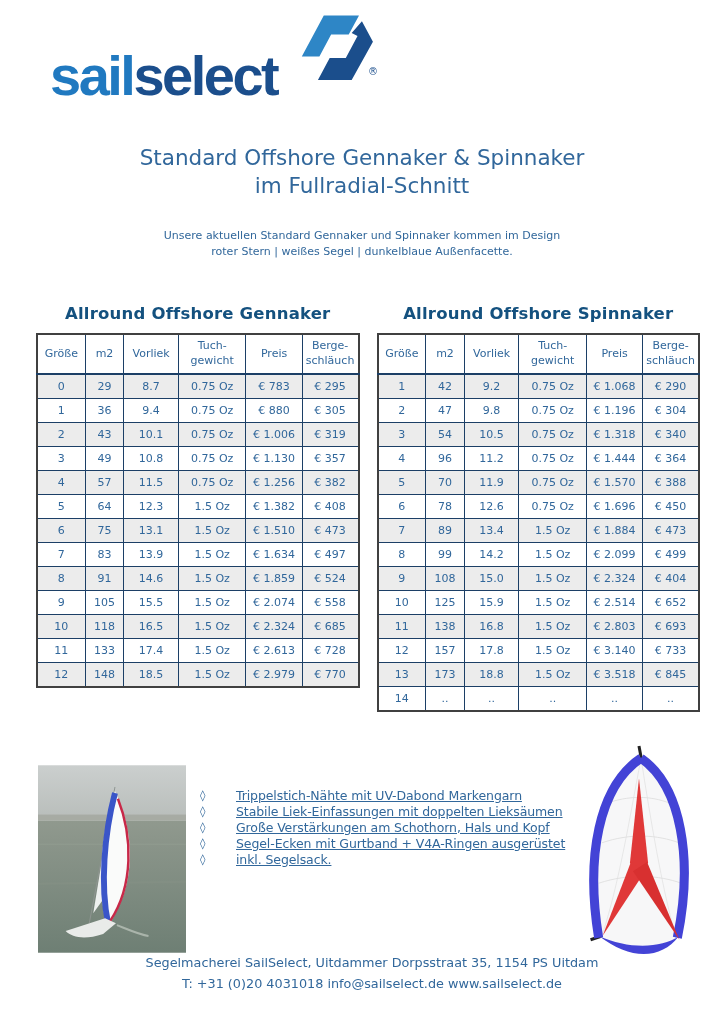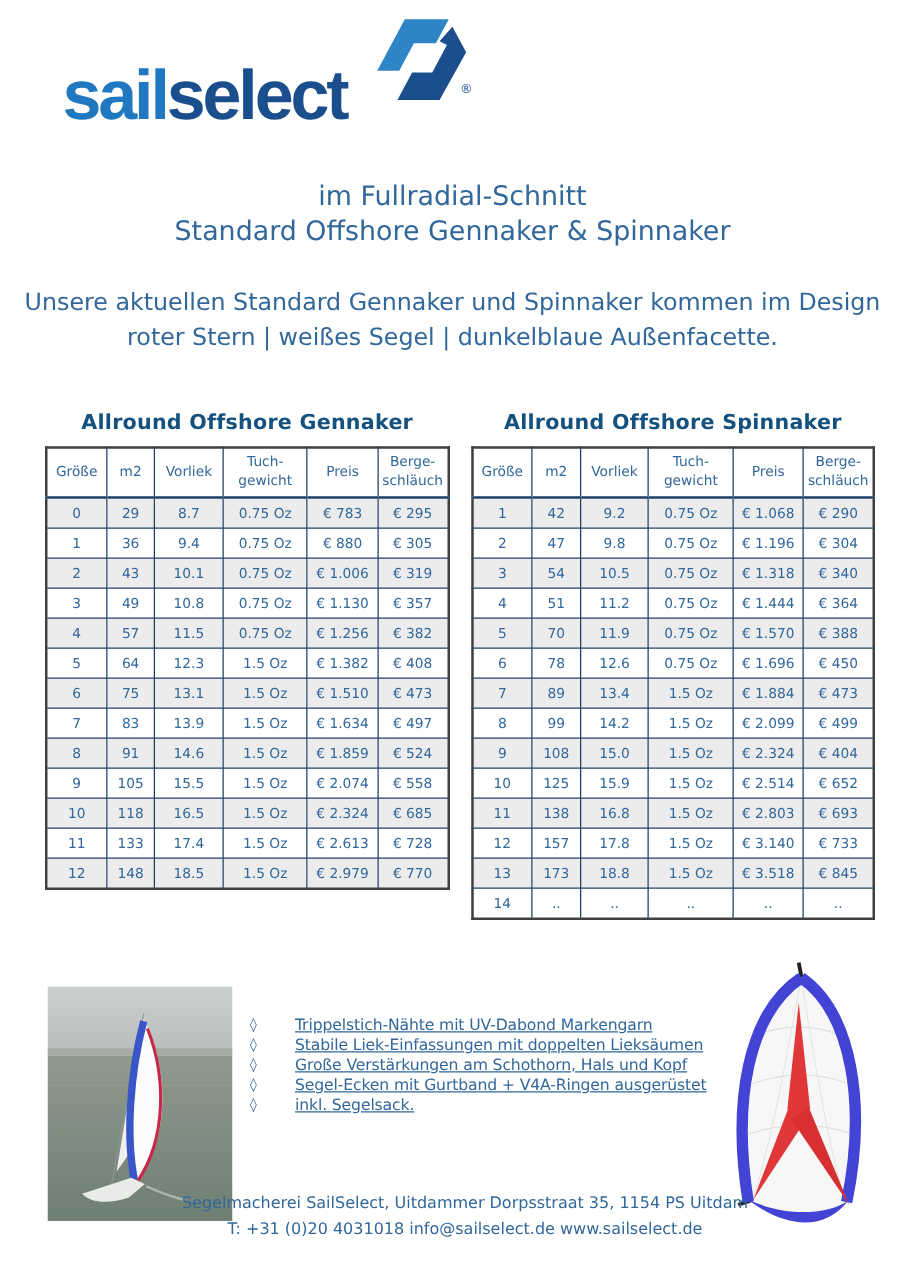--- a/index.html
+++ b/index.html
@@ -19,21 +19,21 @@
   .hex-icon { position:absolute; left:250px; top:0px; }
   .reg-mark { position:absolute; left:318px; top:52px; font-size:10px; color:#1b4e8c; font-family:"DejaVu Sans",sans-serif; }
   .partner { display:flex; align-items:center; gap:7px; margin-top:40px; }
   .rt-line1 { font-family:"Liberation Sans",sans-serif; font-weight:bold; font-size:19px; letter-spacing:0.3px; white-space:nowrap; }
   .rt-red { color:#c8232e; }
   .rt-dark { color:#27292b; }
   .rt-sub { font-family:"Liberation Sans",sans-serif; font-size:9px; letter-spacing:2.4px; color:#5a5d60; margin-top:2px; white-space:nowrap; }
 
   
   .title { margin:24px 0 0; text-align:center; font-size:21.5px; font-weight:normal; color:#31679b; line-height:1.32; }
-  .intro { margin:27px 0 0; text-align:center; font-size:19px; line-height:1.5; color:#31679b; }
+  .intro { margin:27px 0 0; text-align:center; font-size:11px; line-height:1.5; color:#31679b; }
 
   
   .tables { display:flex; gap:17px; padding:0 24px 0 36px; margin-top:43px; }
   .table-col { flex:1; }
   .caption { margin:0 0 10px; text-align:center; font-size:16.5px; font-weight:bold; color:#14517f; letter-spacing:0.2px; }
   table.price-table { width:100%; border-collapse:collapse; border:2px solid #404040; table-layout:fixed; }
   table.price-table th {
     font-weight:normal; font-size:11px; color:#31679b; background:#ffffff;
     border:1px solid #1c3f66; border-bottom:2px solid #1c3f66;
     padding:4px 1px; height:30px; vertical-align:middle; text-align:center;
@@ -70,22 +70,22 @@
       <svg class="hex-icon" width="74" height="66" viewBox="0 0 100 90">
         <path d="M32,2 L80,2 L66,28 L42,28 L26,58 L2,58 Z" fill="#2e86c6"></path>
         <path d="M84,10 L99,38 L70,90 L24,90 L40,60 L62,60 L78,30 L70,26 Z" fill="#1b4e8c"></path>
       </svg>
       <span class="reg-mark">®</span>
     </div>
 
   </div>
 
   <h1 class="title">
+    <div>Standard Offshore Gennaker &amp; Spinnaker</div>
     <div>im Fullradial-Schnitt</div>
-    <div>Standard Offshore Gennaker &amp; Spinnaker</div>
   </h1>
 
   <p class="intro">
     <span>Unsere aktuellen Standard Gennaker und Spinnaker kommen im Design</span><br>
     <span>roter Stern  | weißes Segel | dunkelblaue Außenfacette.</span>
   </p>
 
   <div class="tables">
     <div class="table-col">
       <h2 class="caption">Allround Offshore Gennaker</h2>
@@ -261,21 +261,21 @@
             <tr class="alt">
               <td>3</td>
               <td>54</td>
               <td>10.5</td>
               <td>0.75 Oz</td>
               <td>€ 1.318</td>
               <td>€ 340</td>
             </tr>
             <tr>
               <td>4</td>
-              <td>51</td>
+              <td>96</td>
               <td>11.2</td>
               <td>0.75 Oz</td>
               <td>€ 1.444</td>
               <td>€ 364</td>
             </tr>
             <tr class="alt">
               <td>5</td>
               <td>70</td>
               <td>11.9</td>
               <td>0.75 Oz</td>

